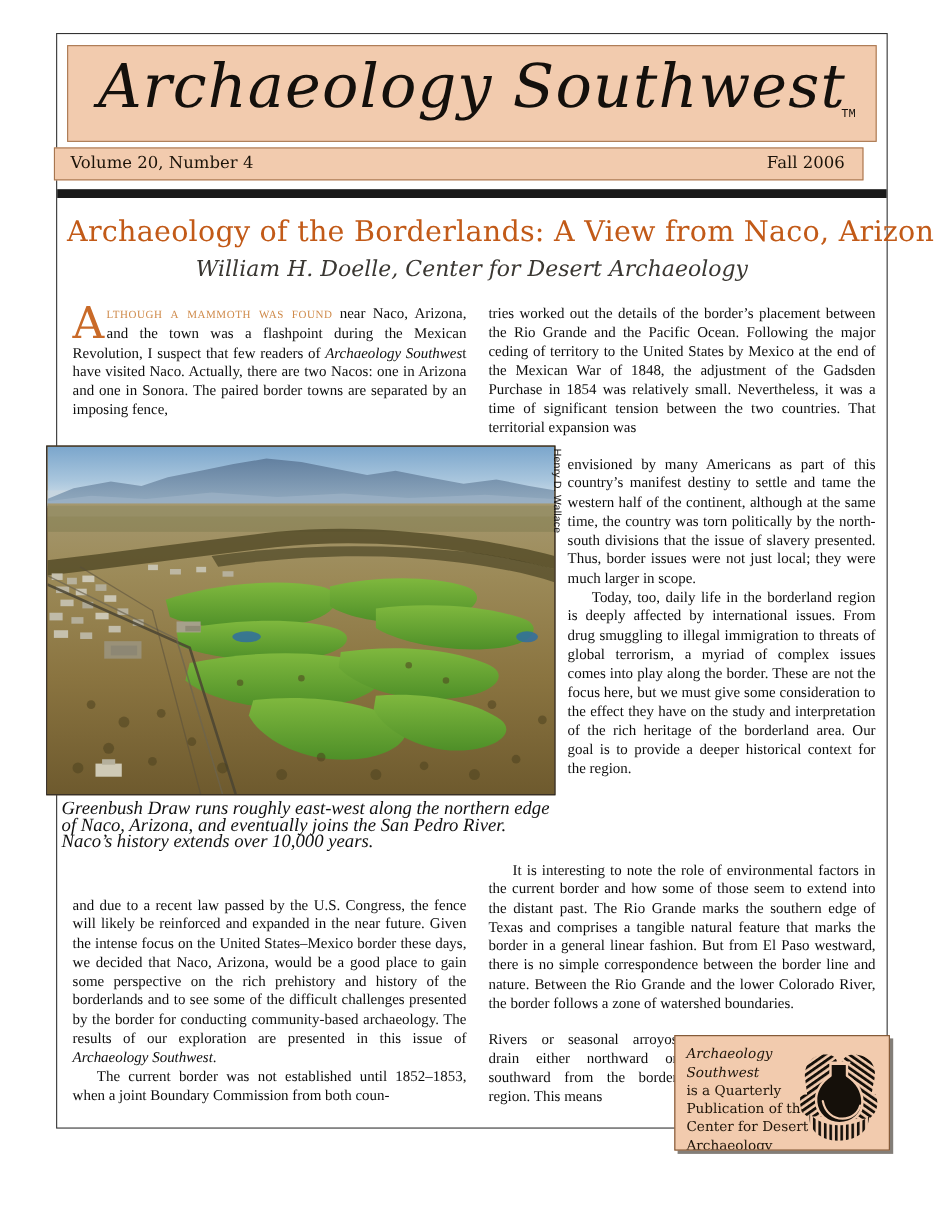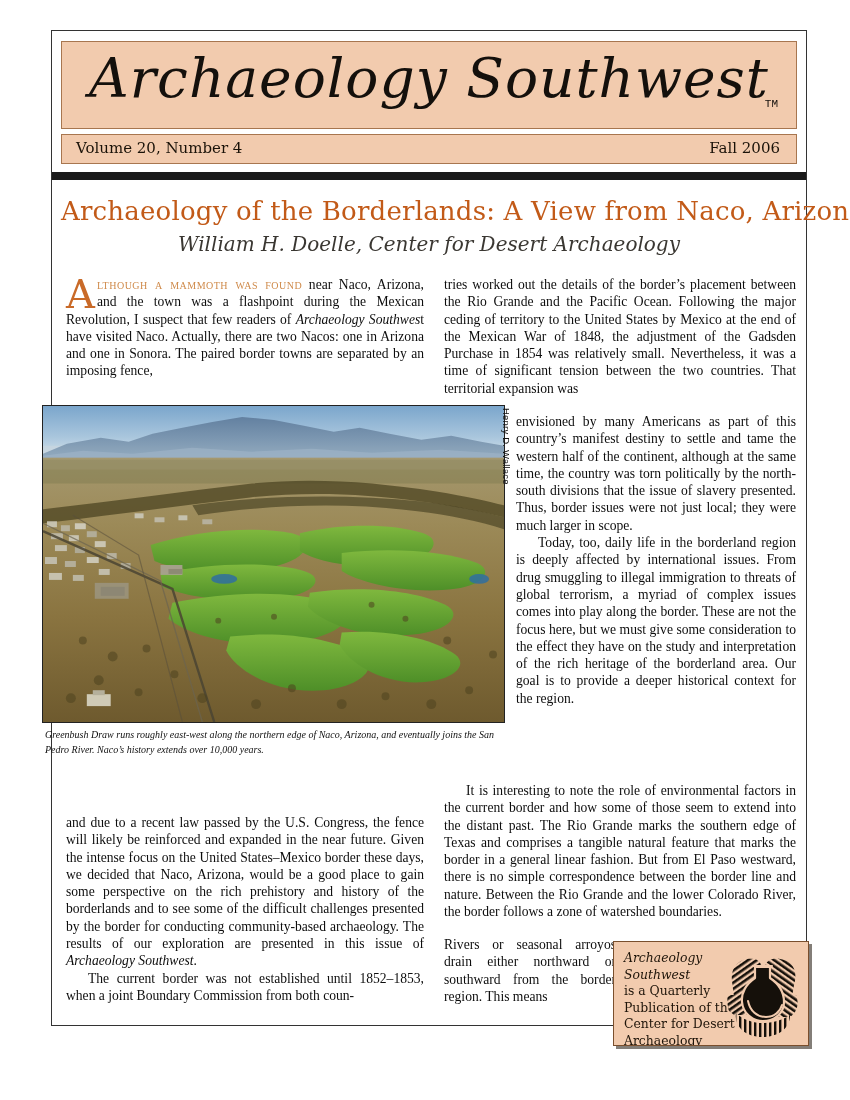--- a/index.html
+++ b/index.html
@@ -58,21 +58,21 @@
     right: 18px;
     top: 18px;
     font-size: 11px;
     color: #14100c;
     font-family: Liberation Mono, monospace;
     margin-top: 38px;
   }
 
   #volume-band {
     position: absolute;
-    left: 61px;
+    left: 49px;
     top: 134px;
     width: 736px;
     height: 30px;
     background: #f2cbae;
     border: 1px solid #a8764f;
     box-sizing: border-box;
   }
   #volume-band .vb-inner {
     position: relative;
     width: 100%;
@@ -201,26 +201,26 @@
     font-family: "Liberation Sans", "DejaVu Sans", sans-serif;
     font-size: 9.5px;
     color: #111;
     writing-mode: vertical-rl;
     letter-spacing: 0.2px;
     white-space: nowrap;
   }
 
   #photo-caption {
     position: absolute;
-    left: 45px;
+    left: 56px;
     top: 727px;
     width: 450px;
     font-family: "Liberation Serif", "DejaVu Serif", serif;
     font-style: italic;
-    font-size: 10px;
+    font-size: 17px;
     line-height: 15px;
     color: #101010;
     text-align: left;
   }
 
   
   #logo-box {
     position: absolute;
     left: 613px;
     top: 941px;

